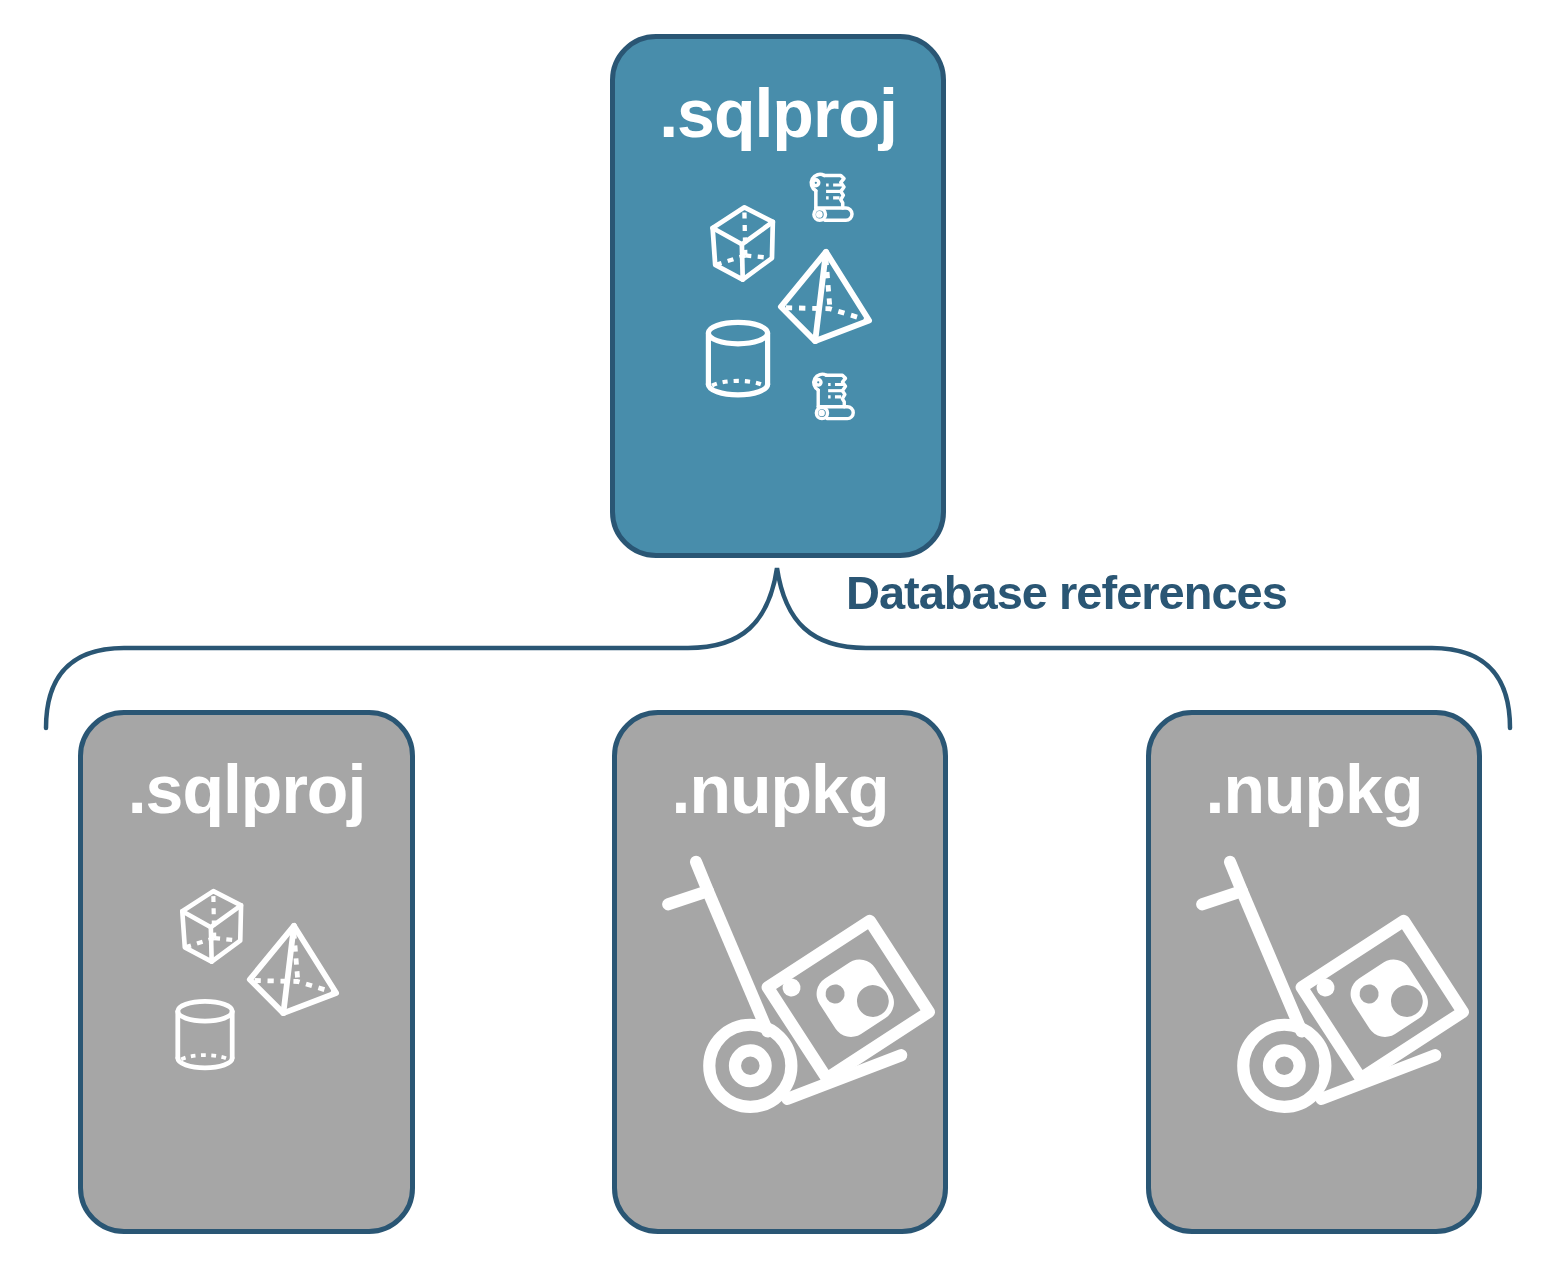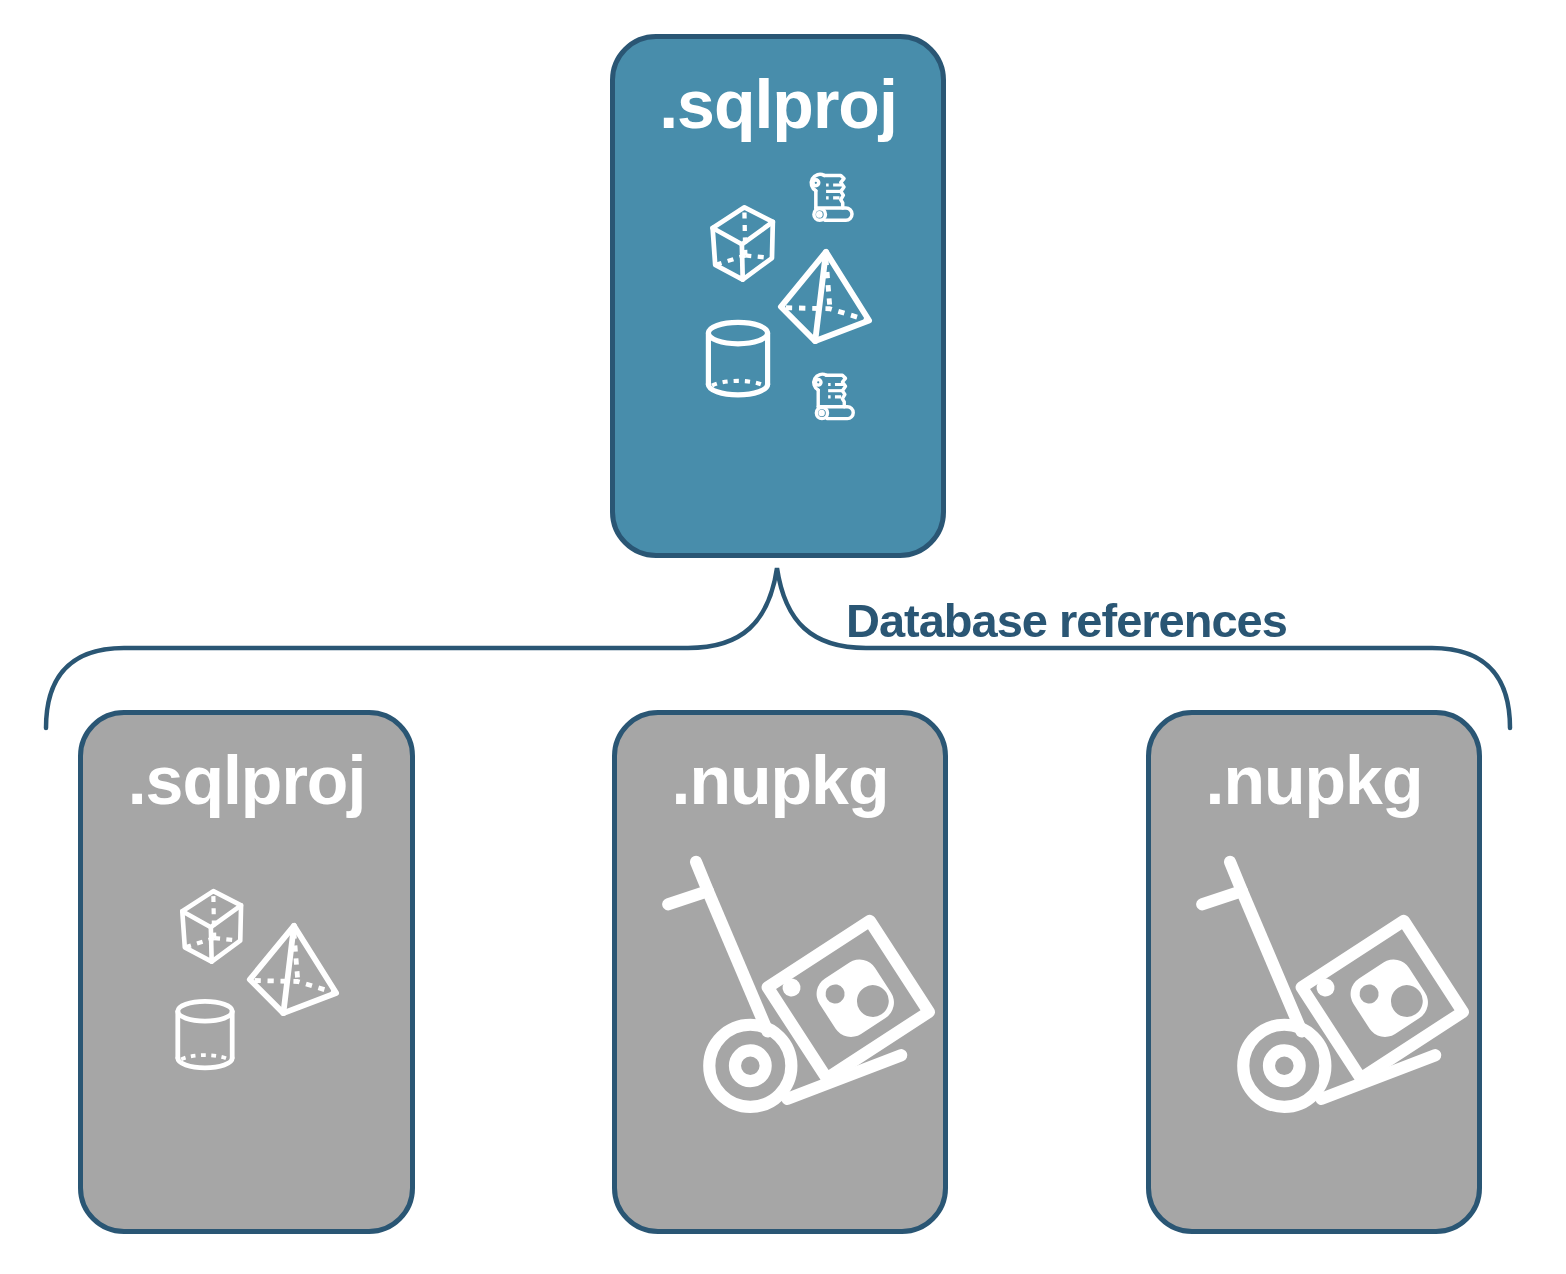--- a/index.html
+++ b/index.html
@@ -4,26 +4,26 @@
 <style>
   html,body{margin:0;padding:0;background:#ffffff;}
   #canvas{
     position:relative;width:1566px;height:1274px;background:#ffffff;overflow:hidden;
     font-family:"Liberation Sans",sans-serif;
   }
   .box{position:absolute;border:5px solid #2A5674;border-radius:46px;box-sizing:border-box;}
   .box.teal{background:#488DAB;}
   .box.gray{background:#A6A6A6;}
   .box-title{
-    display:block;text-align:center;margin-top:30px;
+    display:block;text-align:center;margin-top:39px;
     font-size:68px;font-weight:bold;color:#ffffff;letter-spacing:-1px;line-height:1.05;
   }
   .icon{position:absolute;line-height:0;}
   .connector-label{
-    position:absolute;left:846px;top:593px;
+    position:absolute;left:846px;top:565px;
     font-size:47px;font-weight:bold;color:#2A5674;letter-spacing:-1px;white-space:nowrap;
   }
   svg{display:block;overflow:visible;}
 </style>
 </head>
 <body>
 
 <div id="canvas">
 
   <div class="box teal" style="left:610px;top:34px;width:336px;height:524px;">

